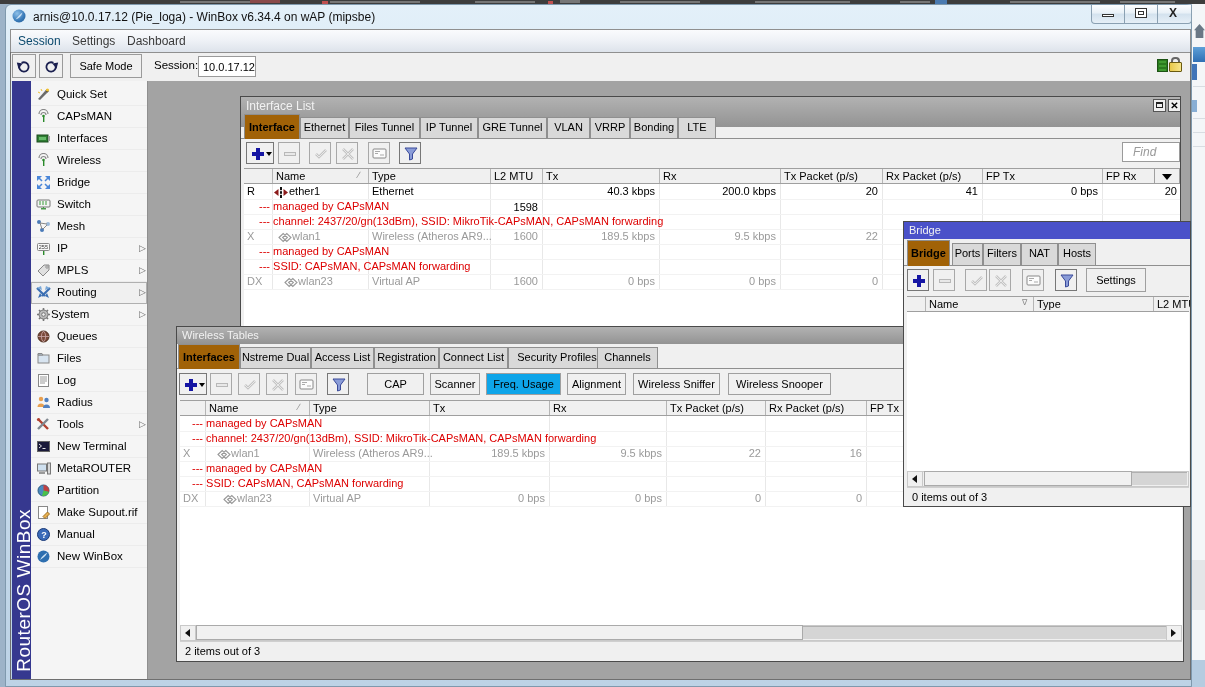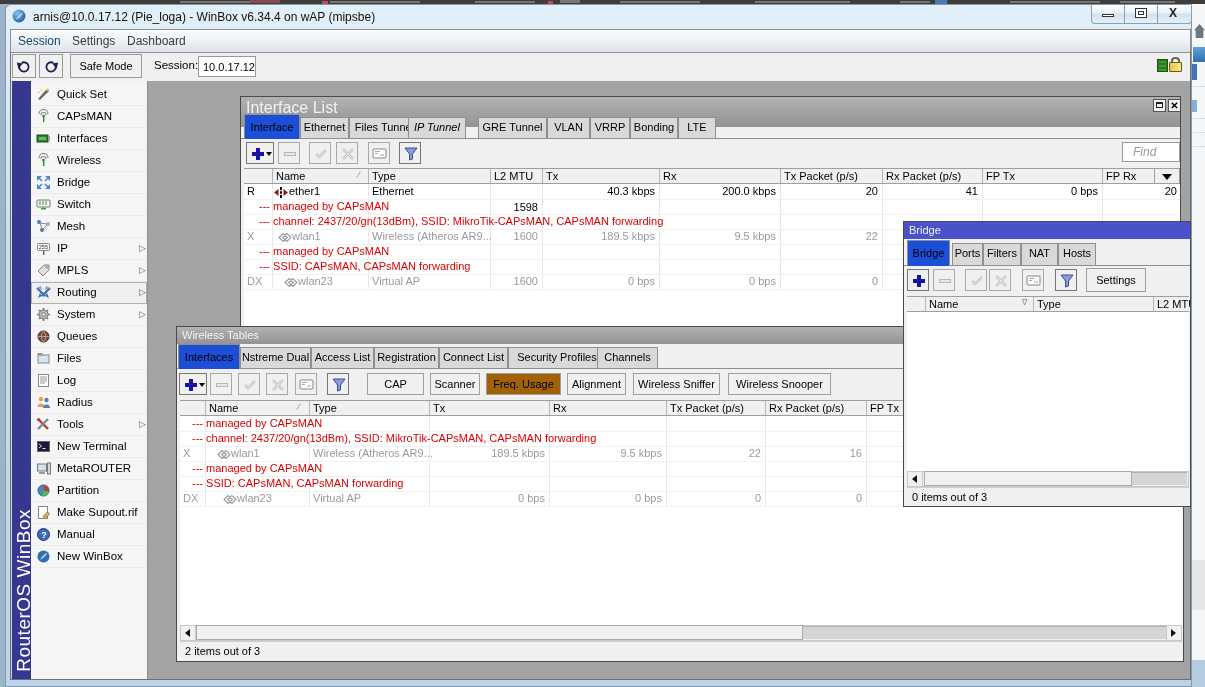--- a/index.html
+++ b/index.html
@@ -1,21 +1,21 @@
 <!DOCTYPE html>
 <html><head><meta charset="utf-8">
 <style>
 * { margin:0; padding:0; box-sizing:border-box; }
 html,body { width:1205px; height:687px; overflow:hidden; }
 body { font-family:"Liberation Sans", sans-serif; font-size:11px; color:#000; background:#9db3c8; position:relative; }
 .abs { position:absolute; }
 .tbtn { position:absolute; background:#f0f0f0; border:1px solid #9a9a9a; text-align:center; }
 .cw { position:absolute; background:#f0f0f0; border:1px solid #4a4a4a; overflow:hidden; }
 .tab { position:absolute; background:#d9d9d9; border:1px solid #8f8f8f; border-bottom:none; font-size:11px; text-align:center; }
-.tab.on { background:#1d4ed8; z-index:3; }
+.tab.on { background:#a16207; z-index:3;font-weight:bold; }
 .txt { position:absolute; white-space:nowrap; font-size:11px; }
 </style></head>
 <body>
 <div class="abs" style="left:0px;top:0px;width:1205px;height:4px;background:#3d3d3d;"></div>
 <div class="abs" style="left:250px;top:0px;width:30px;height:3px;background:#8a4a4a;"></div>
 <div class="abs" style="left:560px;top:0px;width:20px;height:3px;background:#777;"></div>
 <div class="abs" style="left:935px;top:0px;width:12px;height:4px;background:#4a7ab0;"></div>
 <div class="abs" style="left:180px;top:1px;width:70px;height:2px;background:#8f8f8f;opacity:0.7;"></div>
 <div class="abs" style="left:330px;top:1px;width:90px;height:2px;background:#8f8f8f;opacity:0.7;"></div>
 <div class="abs" style="left:475px;top:1px;width:60px;height:2px;background:#8f8f8f;opacity:0.7;"></div>
@@ -172,21 +172,21 @@
 <div class="txt" style="left:57px;top:286px;font-size:11.5px;">Routing</div>
 <div class="txt" style="left:139px;top:287px;color:#666;font-size:9px;">▷</div>
 <div class="abs" style="left:31px;top:304px;width:116px;height:22px;border-bottom:1px solid #ececec;"></div>
 <div class="abs" style="left:36px;top:307px;width:15px;height:15px;"><svg width="15" height="15" viewBox="0 0 15 15">
       <circle cx="7.5" cy="7.5" r="4.5" fill="#bbb" stroke="#777"></circle>
       <circle cx="7.5" cy="7.5" r="1.8" fill="#f0f0f0" stroke="#777"></circle>
       <g stroke="#777" stroke-width="1.6">
         <path d="M7.5 1 v2 M7.5 12 v2 M1 7.5 h2 M12 7.5 h2 M3 3 l1.4 1.4 M10.6 10.6 L12 12 M12 3 l-1.4 1.4 M4.4 10.6 L3 12"></path>
       </g>
     </svg></div>
-<div class="txt" style="left:57px;top:308px;font-size:11.5px;">System</div>
+<div class="txt" style="left:51px;top:308px;font-size:11.5px;">System</div>
 <div class="txt" style="left:139px;top:309px;color:#666;font-size:9px;">▷</div>
 <div class="abs" style="left:31px;top:326px;width:116px;height:22px;border-bottom:1px solid #ececec;"></div>
 <div class="abs" style="left:36px;top:329px;width:15px;height:15px;"><svg width="15" height="15" viewBox="0 0 15 15">
       <circle cx="7.5" cy="7.5" r="5.5" fill="#7a4a3a" stroke="#4a2a1a"></circle>
       <path d="M2 7.5 h11 M7.5 2 a8 8 0 0 0 0 11 M7.5 2 a8 8 0 0 1 0 11" stroke="#caa" stroke-width="0.8" fill="none"></path>
     </svg></div>
 <div class="txt" style="left:57px;top:330px;font-size:11.5px;">Queues</div>
 <div class="abs" style="left:31px;top:348px;width:116px;height:22px;border-bottom:1px solid #ececec;"></div>
 <div class="abs" style="left:36px;top:351px;width:15px;height:15px;"><svg width="15" height="15" viewBox="0 0 15 15">
       <rect x="2" y="4" width="11" height="8" fill="#d8e4f0" stroke="#888"></rect>
@@ -251,25 +251,25 @@
 <div class="abs" style="left:31px;top:546px;width:116px;height:22px;border-bottom:1px solid #ececec;"></div>
 <div class="abs" style="left:36px;top:549px;width:15px;height:15px;"><svg width="15" height="15" viewBox="0 0 15 15">
       <circle cx="7.5" cy="7.5" r="6" fill="#2e6fb0"></circle>
       <path d="M4 11 C6 9.5 9.5 7.5 11.5 3.5 C9 5 5.5 7.5 4 11Z" fill="#cfe4f4"></path>
     </svg></div>
 <div class="txt" style="left:57px;top:550px;font-size:11.5px;">New WinBox</div>
 <div class="abs" style="left:12px;top:81px;width:19px;height:598px;overflow:hidden;">
     <div style="position:absolute;left:1px;bottom:7px;width:18px;writing-mode:vertical-rl;transform:rotate(180deg);color:#fff;font-size:19px;white-space:nowrap;letter-spacing:0.5px;">RouterOS WinBox</div>
   </div>
 <div class="cw" style="left:240px;top:96px;width:941px;height:563px;z-index:10;">
-    <div class="abs" style="left:0;top:0;width:941px;height:30px;background:linear-gradient(180deg,#b2b2b2,#939393);color:#f2f2f2;padding:2px 0 0 5px;font-size:16px;">Interface List</div>
+    <div class="abs" style="left:0;top:0;width:941px;height:30px;background:linear-gradient(180deg,#b2b2b2,#939393);color:#f2f2f2;padding:2px 0 0 5px;font-size:12px;">Interface List</div>
     <div class="tab on" style="left:3px;top:17px;width:56px;height:25px;padding-top:6px;">Interface</div>
     <div class="tab" style="left:59px;top:20px;width:49px;height:21px;padding-top:3px;">Ethernet</div>
     <div class="tab" style="left:108px;top:20px;width:71px;height:21px;padding-top:3px;">Files Tunnel</div>
-    <div class="tab" style="left:167px;top:20px;width:58px;height:21px;padding-top:3px;font-style:italic;">IP Tunnel</div>
+    <div class="tab" style="left:179px;top:20px;width:58px;height:21px;padding-top:3px;">IP Tunnel</div>
     <div class="tab" style="left:237px;top:20px;width:69px;height:21px;padding-top:3px;">GRE Tunnel</div>
     <div class="tab" style="left:306px;top:20px;width:43px;height:21px;padding-top:3px;">VLAN</div>
     <div class="tab" style="left:349px;top:20px;width:40px;height:21px;padding-top:3px;">VRRP</div>
     <div class="tab" style="left:389px;top:20px;width:48px;height:21px;padding-top:3px;">Bonding</div>
     <div class="tab" style="left:437px;top:20px;width:38px;height:21px;padding-top:3px;">LTE</div>
     <div class="abs" style="left:0px;top:41px;width:939px;height:1px;background:#8f8f8f;z-index:1;"></div>
     <div class="abs" style="left:5px;top:45px;width:28px;height:22px;background:#f0f0f0;border:1px solid #777;">
       <svg class="abs" style="left:4px;top:4px;" width="14" height="14" viewBox="0 0 14 14">
         <rect x="5" y="1" width="4" height="12" fill="#1515a3"></rect>
         <rect x="1" y="5" width="12" height="4" fill="#1515a3"></rect>
@@ -440,21 +440,21 @@
         <path d="M3 3.5 h5 M3 5.5 h3 M8 7 h4" stroke="#aaa" stroke-width="1"></path>
       </svg>
     </div>
     <div class="abs" style="left:150px;top:46px;width:22px;height:22px;background:#f0f0f0;border:1px solid #777;">
       <svg class="abs" style="left:4px;top:4px;" width="14" height="14" viewBox="0 0 14 14">
         <path d="M1 1 L13 1 L8.5 7 L8.5 12 L5.5 13 L5.5 7 Z" fill="#8a9cd8" stroke="#3a4a9a" stroke-width="1"></path>
       </svg>
     </div>
     <div class="abs" style="left:190px;top:46px;width:57px;height:22px;background:#f0f0f0;border:1px solid #9f9f9f;text-align:center;padding-top:4px;font-size:11px;">CAP</div>
     <div class="abs" style="left:253px;top:46px;width:50px;height:22px;background:#f0f0f0;border:1px solid #9f9f9f;text-align:center;padding-top:4px;font-size:11px;">Scanner</div>
-    <div class="abs" style="left:309px;top:46px;width:75px;height:22px;background:#a16207;border:1px solid #9f9f9f;text-align:center;padding-top:4px;font-size:11px;">Freq. Usage</div>
+    <div class="abs" style="left:309px;top:46px;width:75px;height:22px;background:#0ea5e9;border:1px solid #9f9f9f;text-align:center;padding-top:4px;font-size:11px;">Freq. Usage</div>
     <div class="abs" style="left:390px;top:46px;width:59px;height:22px;background:#f0f0f0;border:1px solid #9f9f9f;text-align:center;padding-top:4px;font-size:11px;">Alignment</div>
     <div class="abs" style="left:456px;top:46px;width:87px;height:22px;background:#f0f0f0;border:1px solid #9f9f9f;text-align:center;padding-top:4px;font-size:11px;">Wireless Sniffer</div>
     <div class="abs" style="left:551px;top:46px;width:103px;height:22px;background:#f0f0f0;border:1px solid #9f9f9f;text-align:center;padding-top:4px;font-size:11px;">Wireless Snooper</div>
     <div class="abs" style="left:3px;top:73px;width:1002px;height:16px;background:#f0f0f0;border-top:1px solid #9f9f9f;border-bottom:1px solid #9f9f9f;"></div>
     <div class="abs" style="left:28px;top:74px;width:1px;height:14px;background:#b5b5b5;"></div>
     <div class="abs" style="left:132px;top:74px;width:1px;height:14px;background:#b5b5b5;"></div>
     <div class="abs" style="left:252px;top:74px;width:1px;height:14px;background:#b5b5b5;"></div>
     <div class="abs" style="left:372px;top:74px;width:1px;height:14px;background:#b5b5b5;"></div>
     <div class="abs" style="left:489px;top:74px;width:1px;height:14px;background:#b5b5b5;"></div>
     <div class="abs" style="left:588px;top:74px;width:1px;height:14px;background:#b5b5b5;"></div>

